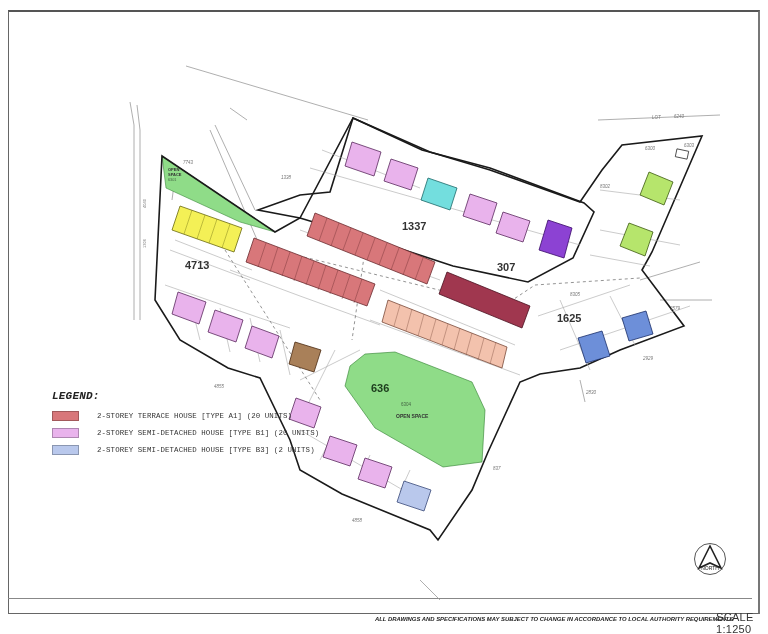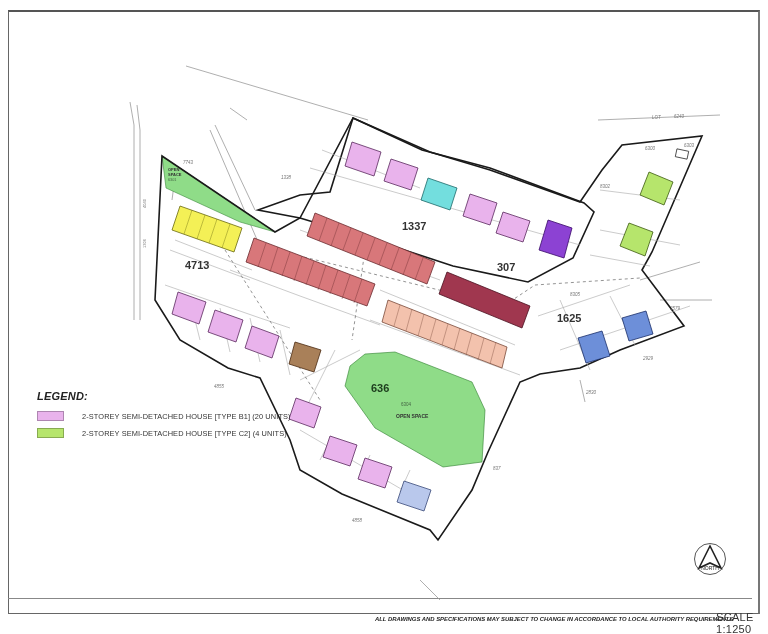--- a/index.html
+++ b/index.html
@@ -1,20 +1,20 @@
 <!DOCTYPE html>
 <html><head>
 <meta charset="utf-8">
 <style>
   html,body{margin:0;padding:0;background:#ffffff;}
   body{width:768px;height:634px;position:relative;overflow:hidden;font-family:"Liberation Sans",sans-serif;}
   .frame{position:absolute;left:8px;top:10px;width:752px;height:604px;border:1px solid #666;border-top:2px solid #555;border-right:2px solid #777;box-sizing:border-box;}
   .hline{position:absolute;left:8px;height:1px;background:#888;}
   svg.plan{position:absolute;left:0;top:0;}
-  .legend{position:absolute;left:37px;top:390px;width:300px;}
+  .legend{position:absolute;left:52px;top:390px;width:300px;font-family:Liberation Mono, monospace;}
   .legend-title{font-style:italic;font-weight:bold;font-size:11px;color:#222;margin-bottom:6px;letter-spacing:0.2px;}
   .legend-row{display:flex;align-items:center;height:16.8px;}
   .swatch{width:25px;height:8px;border:1px solid rgba(0,0,0,0.25);margin-right:18px;flex:0 0 auto;}
   .legend-label{font-size:7.4px;color:#333;letter-spacing:0.1px;white-space:nowrap;}
   .north{position:absolute;left:693px;top:542px;width:34px;height:34px;}
   .scale{position:absolute;left:688px;top:611px;font-size:11px;color:#333;letter-spacing:0.3px;padding-left:28px;}
   .disclaimer{position:absolute;left:375px;top:616px;font-size:5.9px;font-weight:bold;font-style:italic;color:#222;white-space:nowrap;letter-spacing:0px;}
 </style>
 </head>
 <body>
@@ -164,26 +164,30 @@
   <g font-family="Liberation Sans, sans-serif" font-size="4" fill="#777">
     <text x="0" y="0" transform="translate(146 208) rotate(-90)">4040</text>
     <text x="0" y="0" transform="translate(146 248) rotate(-90)">1306</text>
   </g>
 </svg>
 
 <div class="legend">
   <div class="legend-title">LEGEND:</div>
   <div id="legend-rows">
     <div class="legend-row">
+        <span class="swatch" style="background: rgb(216, 119, 122);"></span>
+        <span class="legend-label">2-STOREY TERRACE HOUSE [TYPE A1] (20 UNITS)</span>
+      </div>
+    <div class="legend-row">
         <span class="swatch" style="background: rgb(233, 179, 236);"></span>
         <span class="legend-label">2-STOREY SEMI-DETACHED HOUSE [TYPE B1] (20 UNITS)</span>
       </div>
     <div class="legend-row">
-        <span class="swatch" style="background: rgb(182, 229, 108);"></span>
-        <span class="legend-label">2-STOREY SEMI-DETACHED HOUSE [TYPE C2] (4 UNITS)</span>
+        <span class="swatch" style="background: rgb(185, 200, 236);"></span>
+        <span class="legend-label">2-STOREY SEMI-DETACHED HOUSE [TYPE B3] (2 UNITS)</span>
       </div>
   </div>
 </div>
 
 <svg class="north" viewBox="0 0 34 34" width="34" height="34">
   <circle cx="17" cy="17" r="15.5" fill="#fff" stroke="#444" stroke-width="0.9"></circle>
   <polygon points="17,4 6,26 17,21 28,26" fill="#fff" stroke="#222" stroke-width="1.6" stroke-linejoin="miter"></polygon>
   <text x="17" y="27.5" text-anchor="middle" font-family="Liberation Sans, sans-serif" font-size="5" fill="#222">NORTH</text>
 </svg>
 

